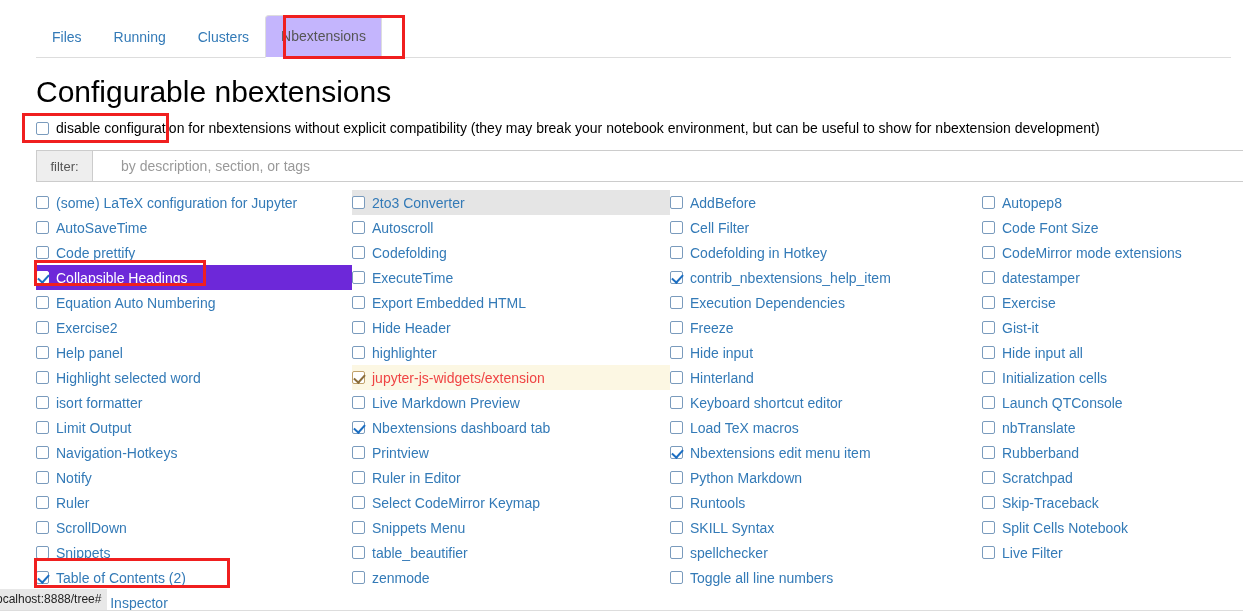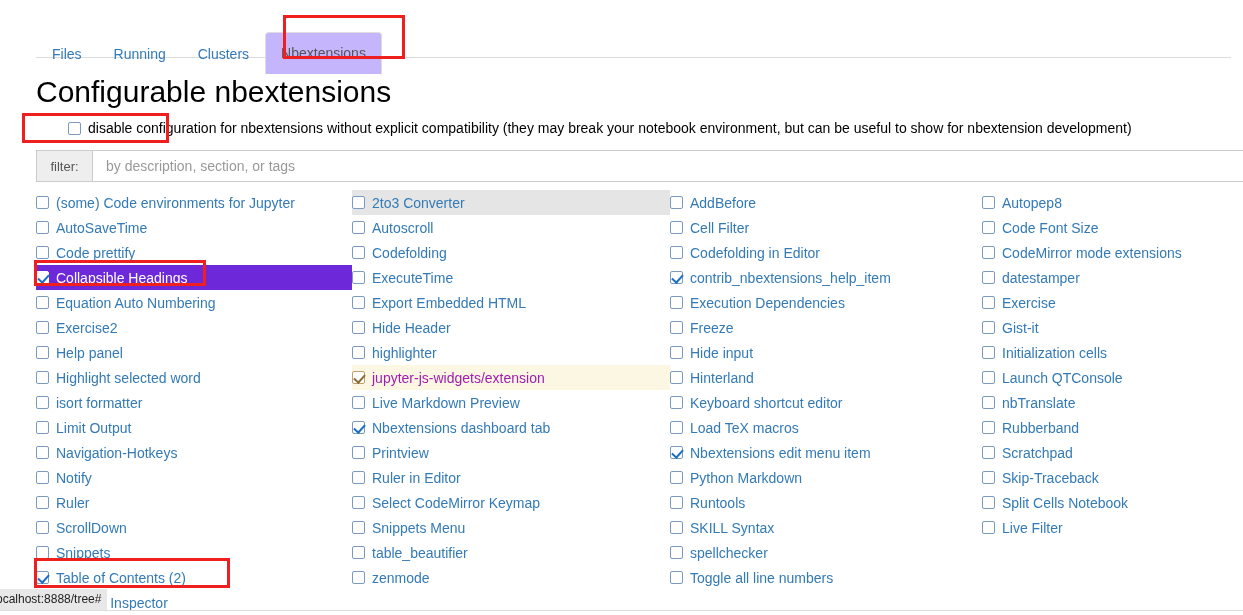--- a/index.html
+++ b/index.html
@@ -31,21 +31,21 @@
   }
   .tab {
     font-size: 14px;
     color: #337ab7;
     padding: 10px 15px 11px 15px;
     line-height: 20px;
     cursor: pointer;
     border: 1px solid transparent;
     border-bottom: none;
     position: relative;
-    top: 18px;
+    top: 1px;
     white-space: nowrap;
   }
   .tab.active {
     color: #555555;
     background: #c4b5fd;
     border: 1px solid #dddddd;
     border-bottom: 1px solid #ffffff;
     border-radius: 4px 4px 0 0;
   }
 
@@ -77,34 +77,34 @@
   .disable-row {
     position: absolute;
     left: 36px;
     top: 118px;
     display: flex;
     align-items: center;
     font-size: 14px;
     color: #000000;
     line-height: 20px;
     white-space: nowrap;
-    margin-left: 32px;
   }
   .disable-row .cb { margin-right: 7px; }
 
   
   .filterbar {
     position: absolute;
     left: 36px;
     top: 150px;
     width: 1207px;
     height: 32px;
     display: flex;
     border-top: 1px solid #cccccc;
     border-bottom: 1px solid #cccccc;
+    gap: 15px;
   }
   .filter-label {
     width: 57px;
     background: #eeeeee;
     border-right: 1px solid #cccccc;
     border-left: 1px solid #cccccc;
     display: flex;
     align-items: center;
     justify-content: center;
     font-size: 13px;
@@ -147,21 +147,21 @@
     cursor: pointer;
     padding-left: 0px;
     white-space: nowrap;
   }
   .ext-row .lbl { margin-left: 7px; }
   .ext-row.sel {
     background: #6d28d9;
     color: #ffffff;
   }
   .ext-row.hover { background: #e5e5e5; }
-  .ext-row.incompat { background: #fcf7e3; color: #a21caf; }
+  .ext-row.incompat { background: #fcf7e3; color: #ef4444; }
 
   
   .cb {
     display: inline-block;
     width: 13px;
     height: 13px;
     border: 1px solid #7a9bbd;
     border-radius: 2px;
     background: #ffffff;
     position: relative;
@@ -243,21 +243,21 @@
 
   <div class="filterbar">
     <div class="filter-label">filter:</div>
     <input class="filter-input" type="text" value="" placeholder="by description, section, or tags" style="">
   </div>
 
   <div class="grid">
     <div class="col col-1">
         <div class="ext-row">
           <span class="cb"></span>
-          <span class="lbl">(some) Code environments for Jupyter</span>
+          <span class="lbl">(some) LaTeX configuration for Jupyter</span>
         </div>
         <div class="ext-row">
           <span class="cb"></span>
           <span class="lbl">AutoSaveTime</span>
         </div>
         <div class="ext-row">
           <span class="cb"></span>
           <span class="lbl">Code prettify</span>
         </div>
         <div class="ext-row sel">
@@ -387,21 +387,21 @@
         <div class="ext-row">
           <span class="cb"></span>
           <span class="lbl">AddBefore</span>
         </div>
         <div class="ext-row">
           <span class="cb"></span>
           <span class="lbl">Cell Filter</span>
         </div>
         <div class="ext-row">
           <span class="cb"></span>
-          <span class="lbl">Codefolding in Editor</span>
+          <span class="lbl">Codefolding in Hotkey</span>
         </div>
         <div class="ext-row">
           <span class="cb checked"></span>
           <span class="lbl">contrib_nbextensions_help_item</span>
         </div>
         <div class="ext-row">
           <span class="cb"></span>
           <span class="lbl">Execution Dependencies</span>
         </div>
         <div class="ext-row">
@@ -466,20 +466,24 @@
           <span class="cb"></span>
           <span class="lbl">datestamper</span>
         </div>
         <div class="ext-row">
           <span class="cb"></span>
           <span class="lbl">Exercise</span>
         </div>
         <div class="ext-row">
           <span class="cb"></span>
           <span class="lbl">Gist-it</span>
+        </div>
+        <div class="ext-row">
+          <span class="cb"></span>
+          <span class="lbl">Hide input all</span>
         </div>
         <div class="ext-row">
           <span class="cb"></span>
           <span class="lbl">Initialization cells</span>
         </div>
         <div class="ext-row">
           <span class="cb"></span>
           <span class="lbl">Launch QTConsole</span>
         </div>
         <div class="ext-row">

